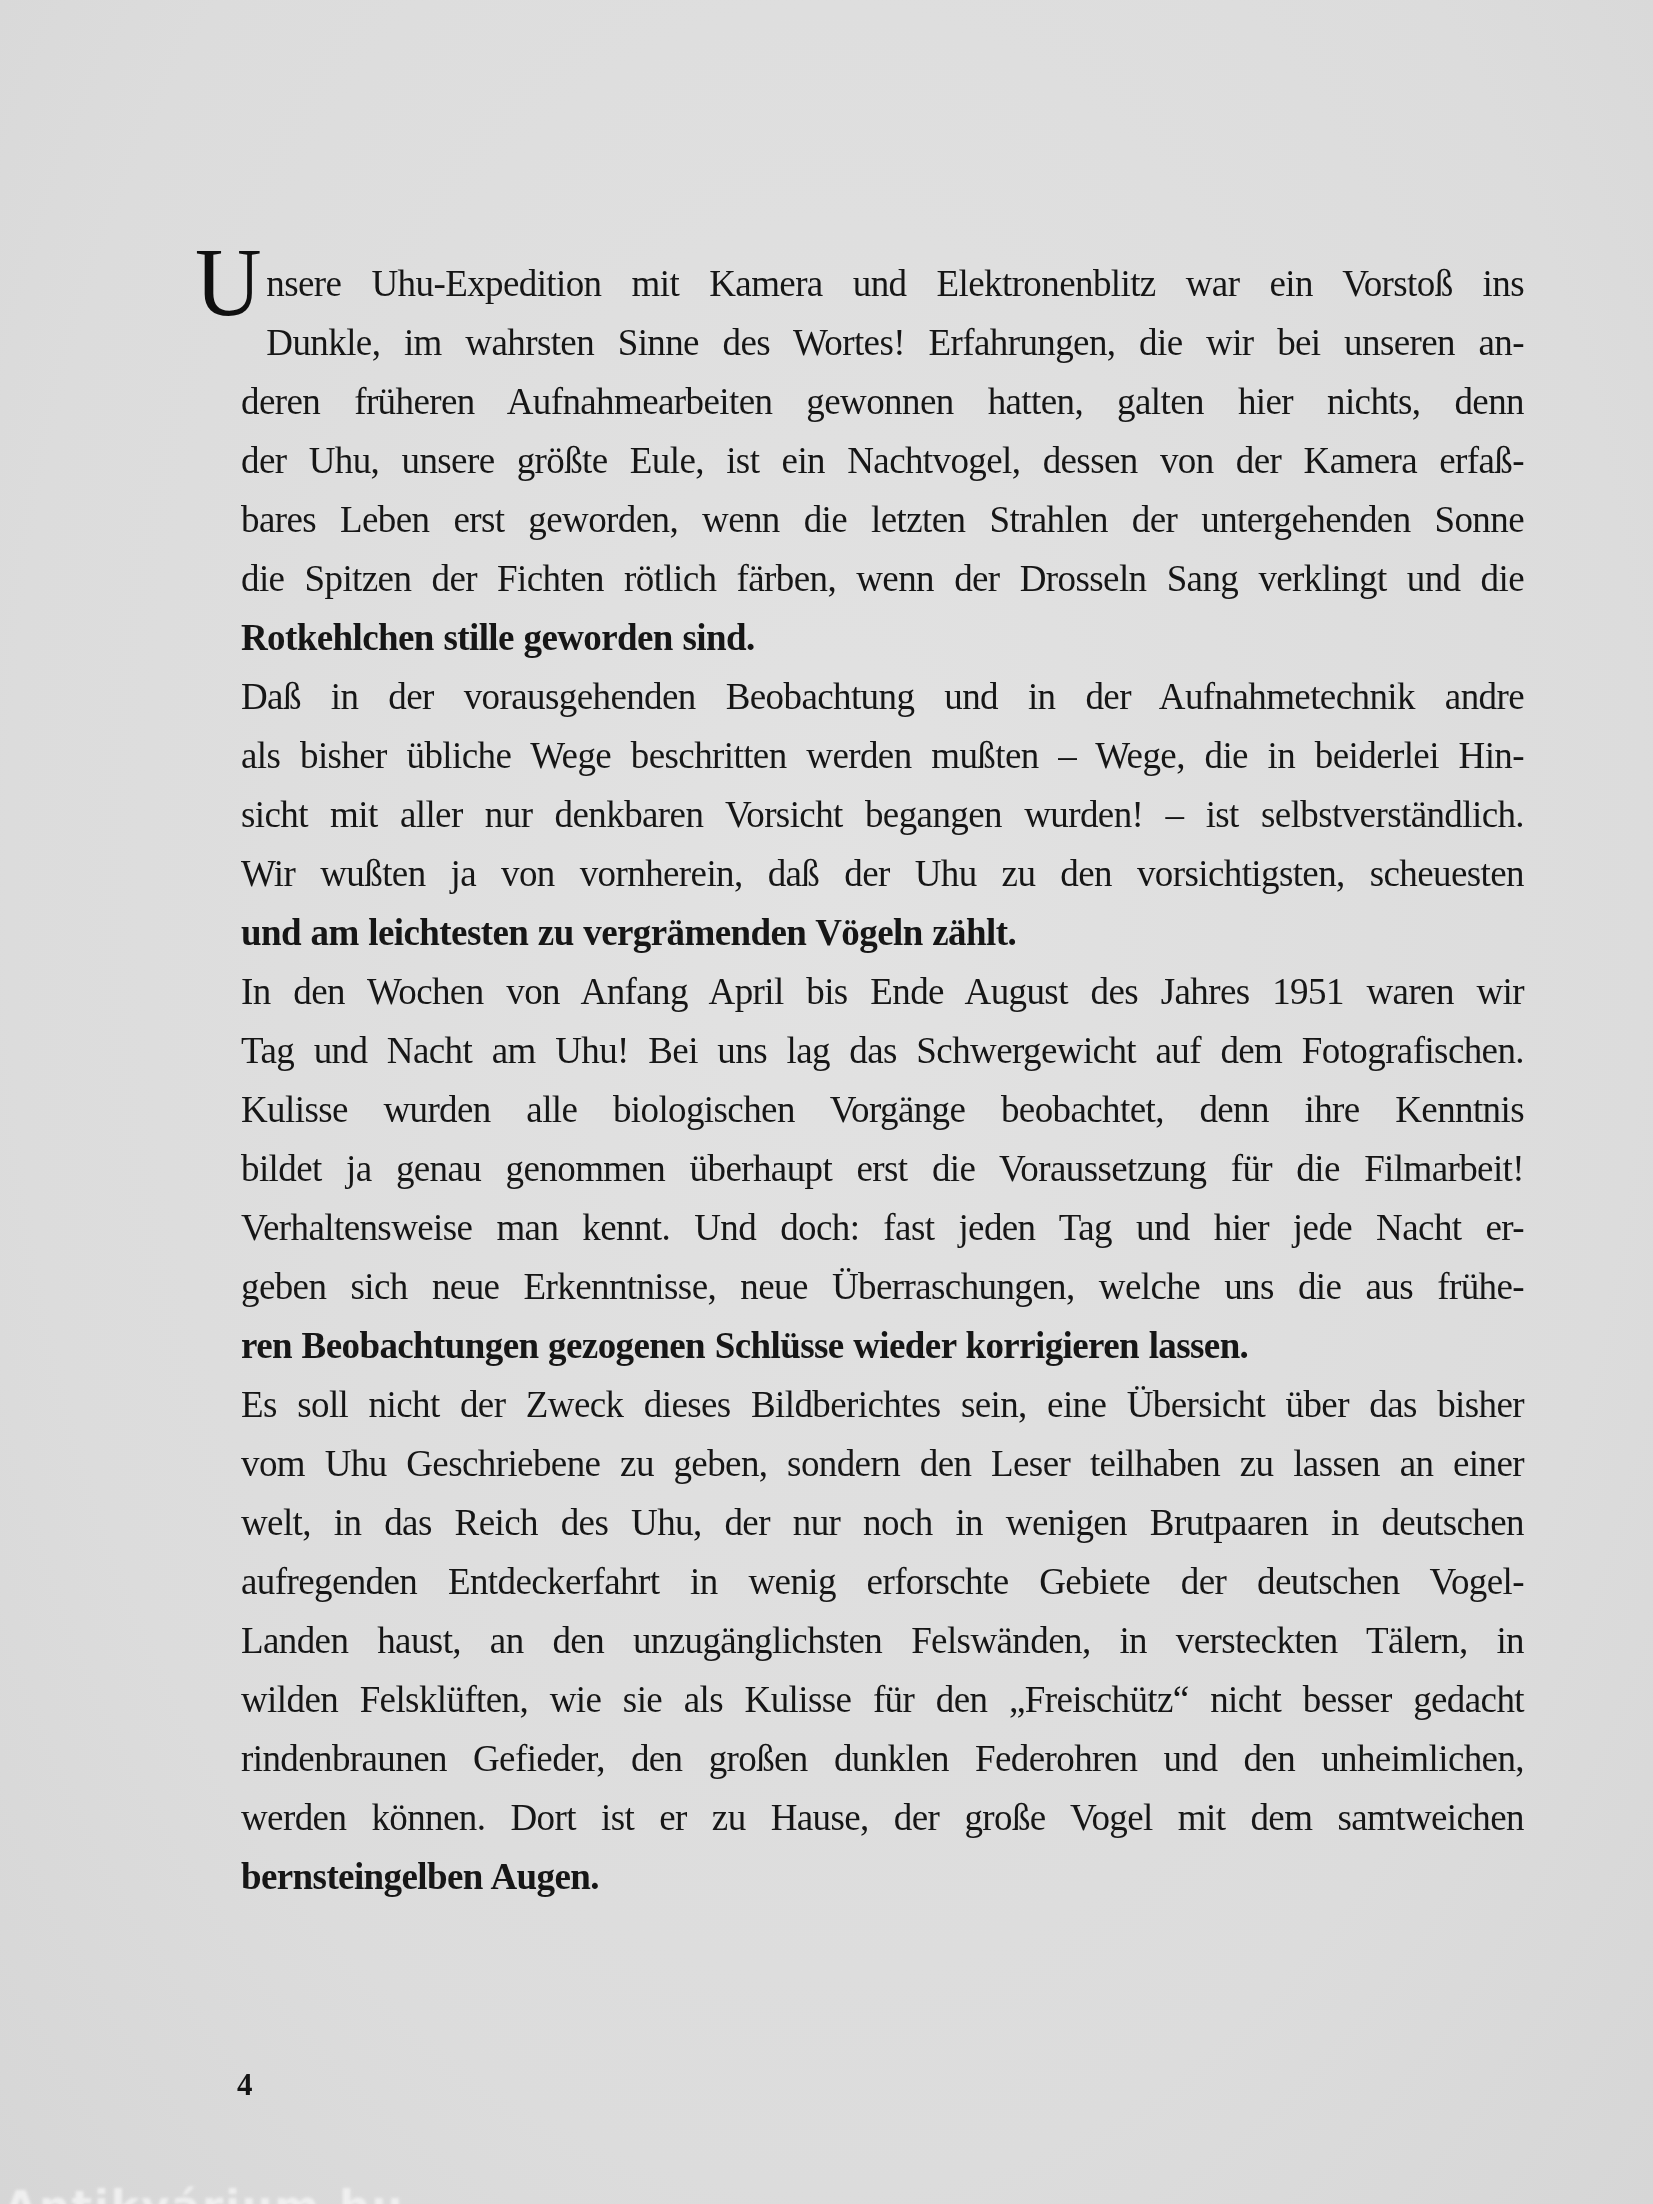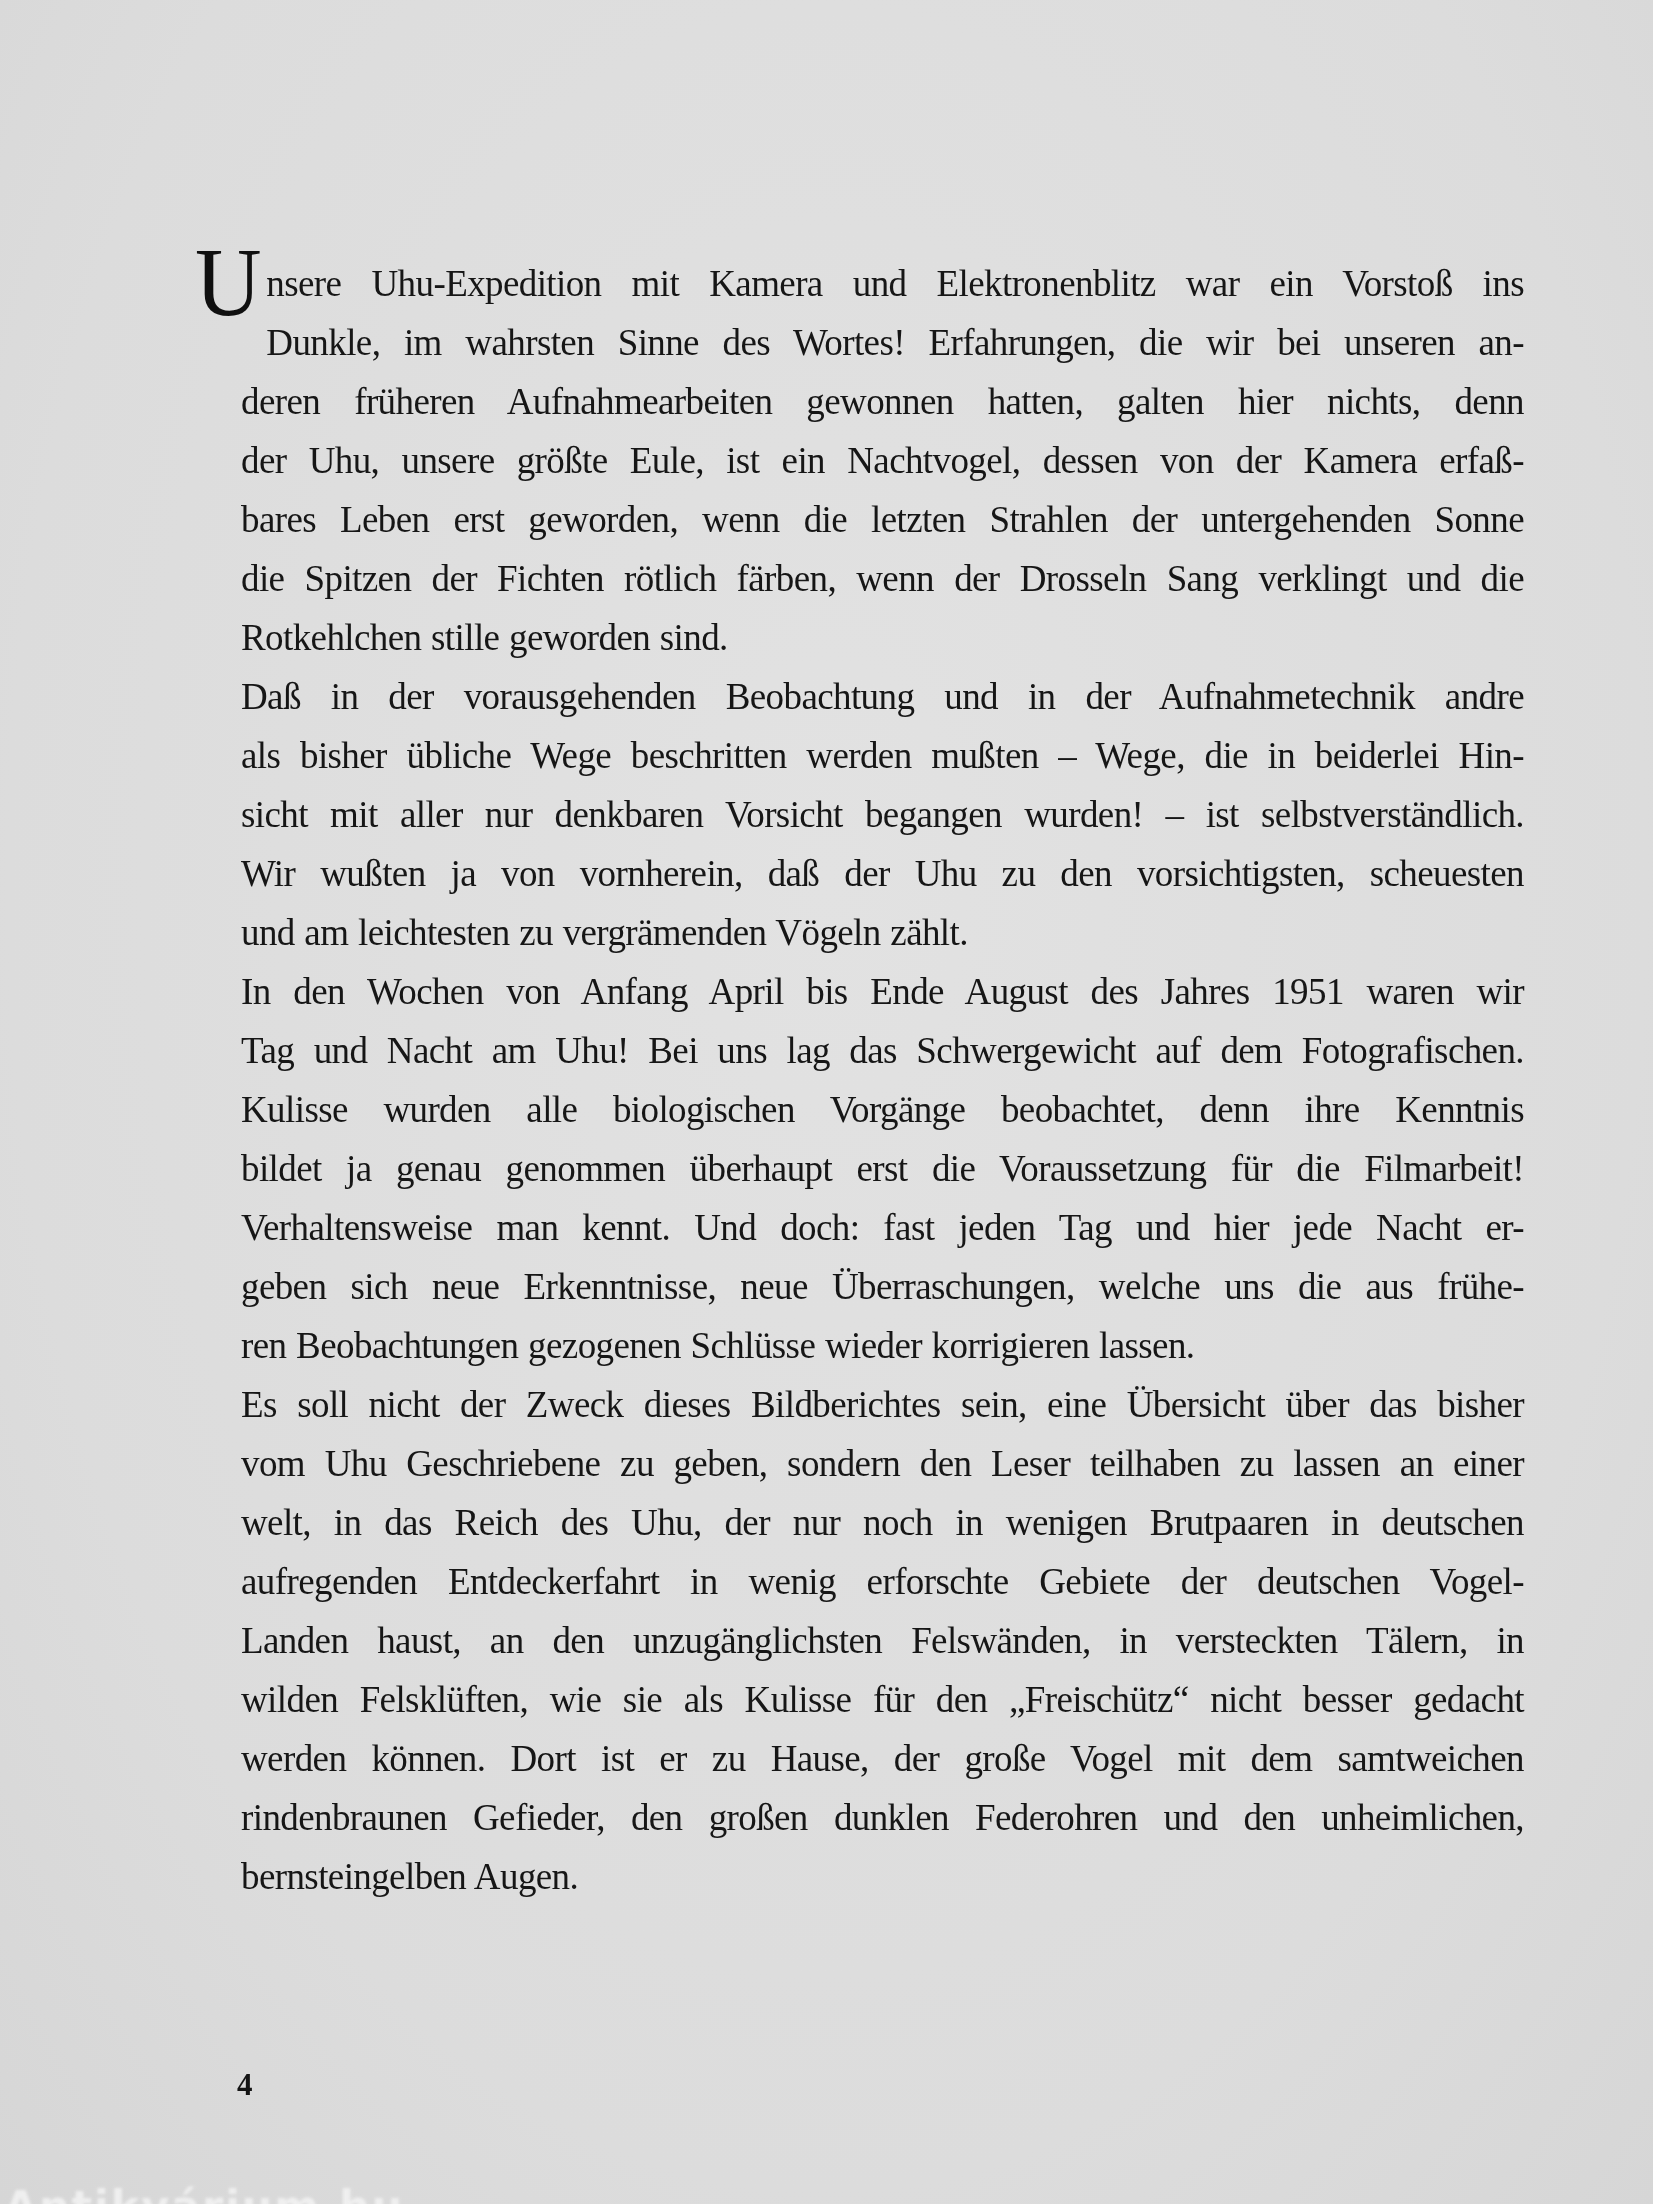--- a/index.html
+++ b/index.html
@@ -43,20 +43,21 @@
       display: block;
       text-align: justify;
       text-align-last: justify;
       white-space: nowrap;
       height: 59px;
       overflow: visible;
       margin-left: 46px;
     }
     .line.last {
       text-align-last: left;
+      font-weight: bold;
     }
     .dropcap {
       float: left;
       font-size: 97px;
       line-height: 70px;
       height: 70px;
       margin-top: -5.8px;
       margin-right: 1.9px;
       font-weight: normal;
       transform: scaleX(0.95);
@@ -130,22 +131,22 @@
       <span class="line last">ren Beobachtungen gezogenen Schlüsse wieder korrigieren lassen.</span>
     </div>
 
     <div class="para">
       <span class="line">Es soll nicht der Zweck dieses Bildberichtes sein, eine Übersicht über das bisher</span>
       <span class="line">vom Uhu Geschriebene zu geben, sondern den Leser teilhaben zu lassen an einer</span>
       <span class="line">welt, in das Reich des Uhu, der nur noch in wenigen Brutpaaren in deutschen</span>
       <span class="line">aufregenden Entdeckerfahrt in wenig erforschte Gebiete der deutschen Vogel-</span>
       <span class="line">Landen haust, an den unzugänglichsten Felswänden, in versteckten Tälern, in</span>
       <span class="line">wilden Felsklüften, wie sie als Kulisse für den „Freischütz“ nicht besser gedacht</span>
+      <span class="line">rindenbraunen Gefieder, den großen dunklen Federohren und den unheimlichen,</span>
       <span class="line">werden können. Dort ist er zu Hause, der große Vogel mit dem samtweichen</span>
-      <span class="line">rindenbraunen Gefieder, den großen dunklen Federohren und den unheimlichen,</span>
       <span class="line last">bernsteingelben Augen.</span>
     </div>
 
   </div>
 
   <div class="page-number">4</div>
 
   <div class="watermark">Antikvárium.hu</div>
 
 </div>

